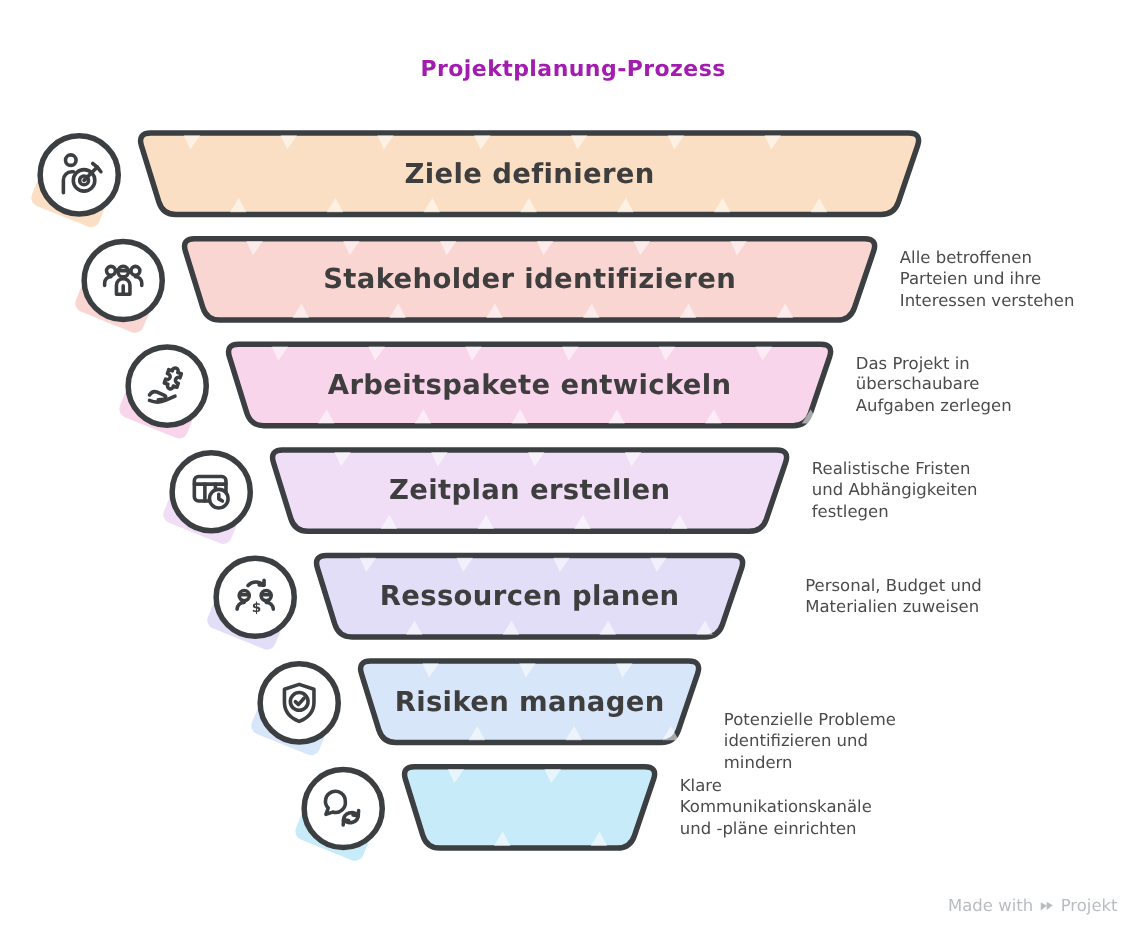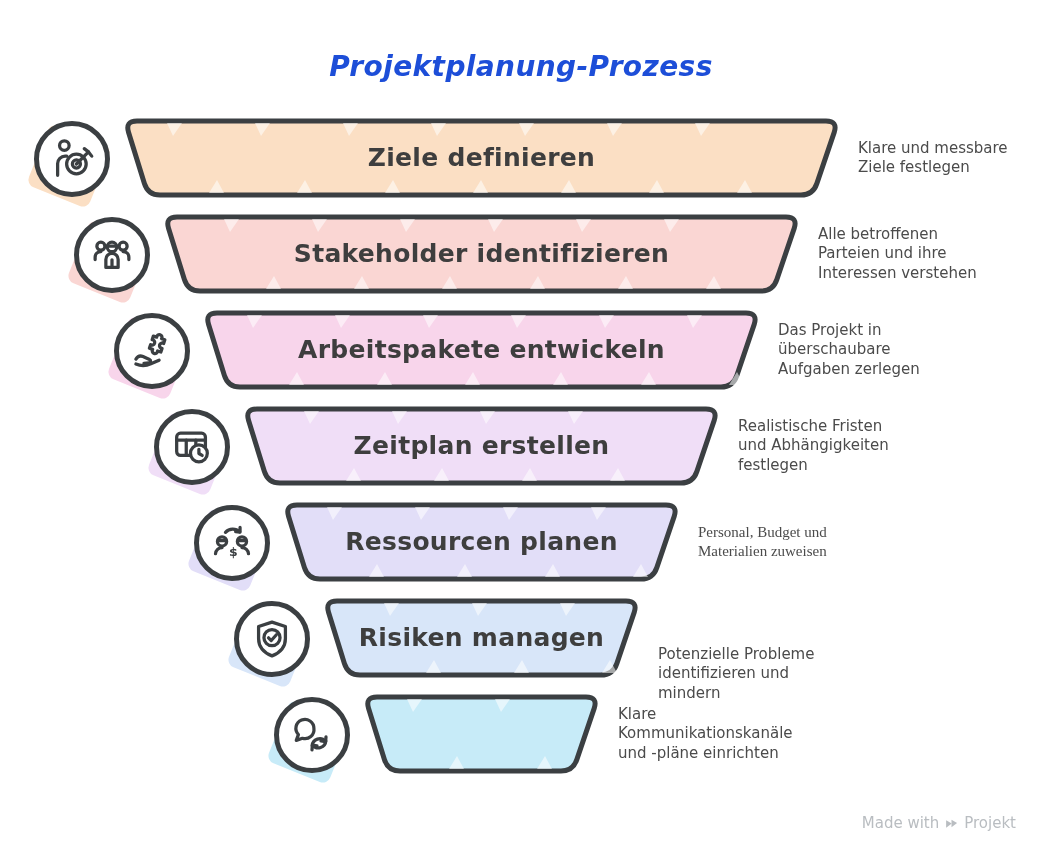--- a/index.html
+++ b/index.html
@@ -6,23 +6,22 @@
   #canvas{
     position:relative;
     width:1042px;height:846px;
     background:#ffffff;
     font-family:"DejaVu Sans", sans-serif;
     overflow:hidden;
   }
   .page-title{
     position:absolute;top:50px;left:0;width:100%;
     text-align:center;
-    font-size:28px;font-weight:700;color:#1d4ed8;
+    font-size:20px;font-weight:700;color:#a21caf;
     letter-spacing:.4px;
-    font-style:italic;
   }
   .funnel-row{position:absolute;inset:0;pointer-events:none;}
   .bar-svg{position:absolute;}
   .bar-label{
     position:absolute;
     display:flex;align-items:center;justify-content:center;
     text-align:center;
     font-size:25px;font-weight:700;color:#3e3e3e;
     letter-spacing:.3px;line-height:1.25;
   }
@@ -84,24 +83,20 @@
           <circle cx="8" cy="5" r="2.5"></circle>
           <path d="M4.5 20.5 V14.4 a3.9 3.9 0 0 1 3.9 -3.9 h0.9"></path>
           <circle cx="14.3" cy="14.6" r="5.1"></circle>
           <circle cx="14.3" cy="14.6" r="2.1"></circle>
           <path d="M14.3 14.6 L20.6 8.3"></path>
           <path d="M18.4 6.6 l2.2 1.7 1.7 2.2"></path>
         </svg>
       </div>
     </div>
     <div class="bar-label" style="left: 148px; top: 121px; width: 667px; height: 74px;">Ziele definieren</div>
-    <div class="annotation" style="left: 858px; top: 121px; height: 74px;">
-      <div>Klare und messbare</div>
-      <div>Ziele festlegen</div>
-    </div>
   </div>
 
   <div class="funnel-row" style="--c: #FAD6D3;">
     <svg class="bar-svg" width="653" height="94" viewBox="0 0 653 94" style="left: 155px; top: 207px;">
         <path d="M 22 10 L 631 10 Q 643 10 639.2 21.4 L 621.8 72.6 Q 618 84 606 84 L 45 84 Q 33 84 29.4 72.5 L 13.6 21.5 Q 10 10 22 10 Z" stroke="#3b3f42" stroke-width="5" stroke-linejoin="round" style="fill: var(--c);"></path>
         <polygon points="69,12 84,12 75,25" fill="#ffffff" opacity="0.55"></polygon>
         <polygon points="111,82 126,82 119,69" fill="#ffffff" opacity="0.55"></polygon>
         <polygon points="157,12 172,12 163,25" fill="#ffffff" opacity="0.55"></polygon>
         <polygon points="199,82 214,82 207,69" fill="#ffffff" opacity="0.55"></polygon>
         <polygon points="245,12 260,12 251,25" fill="#ffffff" opacity="0.55"></polygon>
@@ -224,21 +219,21 @@
           <circle cx="17.2" cy="11.2" r="2.4"></circle>
           <path d="M15.4 10.8 h3.6"></path>
           <path d="M20.6 17.6 a3.4 3.4 0 0 0 -3.4 -3.2"></path>
           <path d="M8.6 6.4 a5.2 5.2 0 0 1 7.4 -.2"></path>
           <path d="M16.2 3.9 l0 2.4 -2.3 -.2"></path>
           <text x="10.4" y="19" font-size="6.5" font-weight="bold" stroke="none" fill="#3b3f42" font-family="DejaVu Sans, sans-serif">$</text>
         </svg>
       </div>
     </div>
     <div class="bar-label" style="left: 308px; top: 505px; width: 347px; height: 74px;">Ressourcen planen</div>
-    <div class="annotation" style="left: 698px; top: 505px; height: 74px; font-family: Liberation Serif, serif;">
+    <div class="annotation" style="left: 732px; top: 505px; height: 74px;">
       <div>Personal, Budget und</div>
       <div>Materialien zuweisen</div>
     </div>
   </div>
 
   <div class="funnel-row" style="--c: #D8E6F9;">
     <svg class="bar-svg" width="333" height="94" viewBox="0 0 333 94" style="left: 315px; top: 591px;">
         <path d="M 22 10 L 311 10 Q 323 10 319.2 21.4 L 301.8 72.6 Q 298 84 286 84 L 45 84 Q 33 84 29.4 72.5 L 13.6 21.5 Q 10 10 22 10 Z" stroke="#3b3f42" stroke-width="5" stroke-linejoin="round" style="fill: var(--c);"></path>
         <polygon points="69,12 84,12 75,25" fill="#ffffff" opacity="0.55"></polygon>
         <polygon points="111,82 126,82 119,69" fill="#ffffff" opacity="0.55"></polygon>

